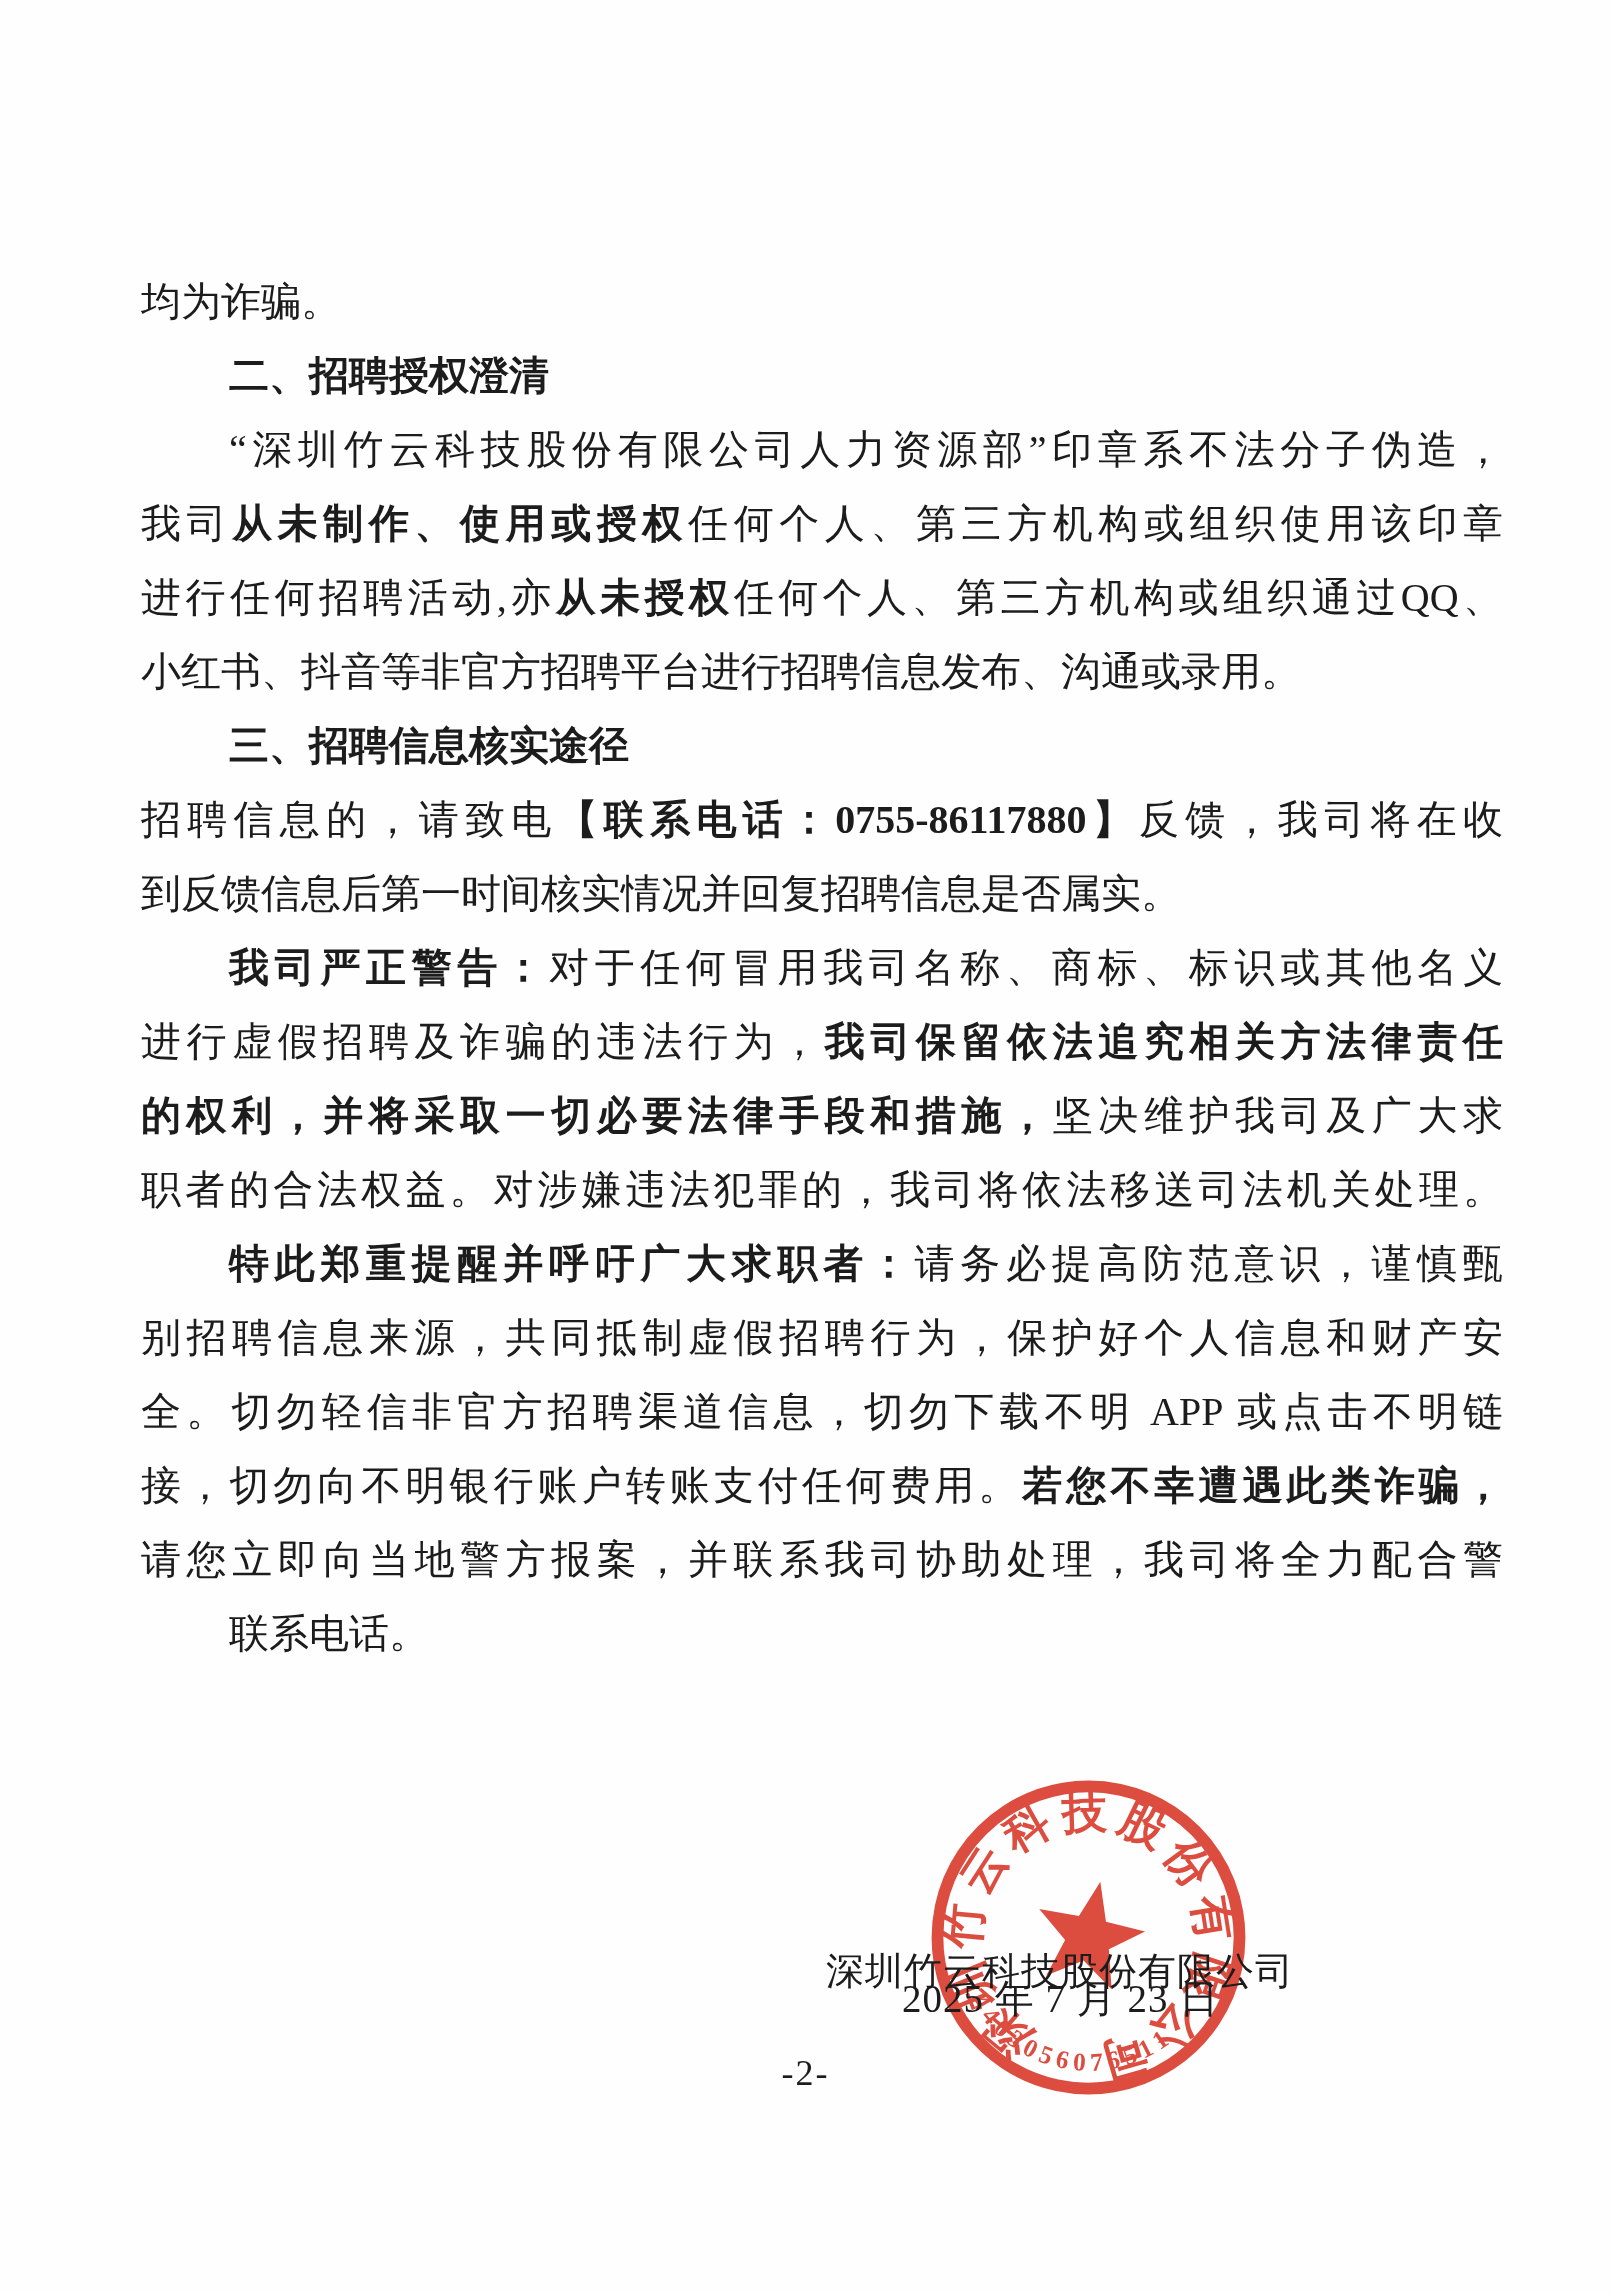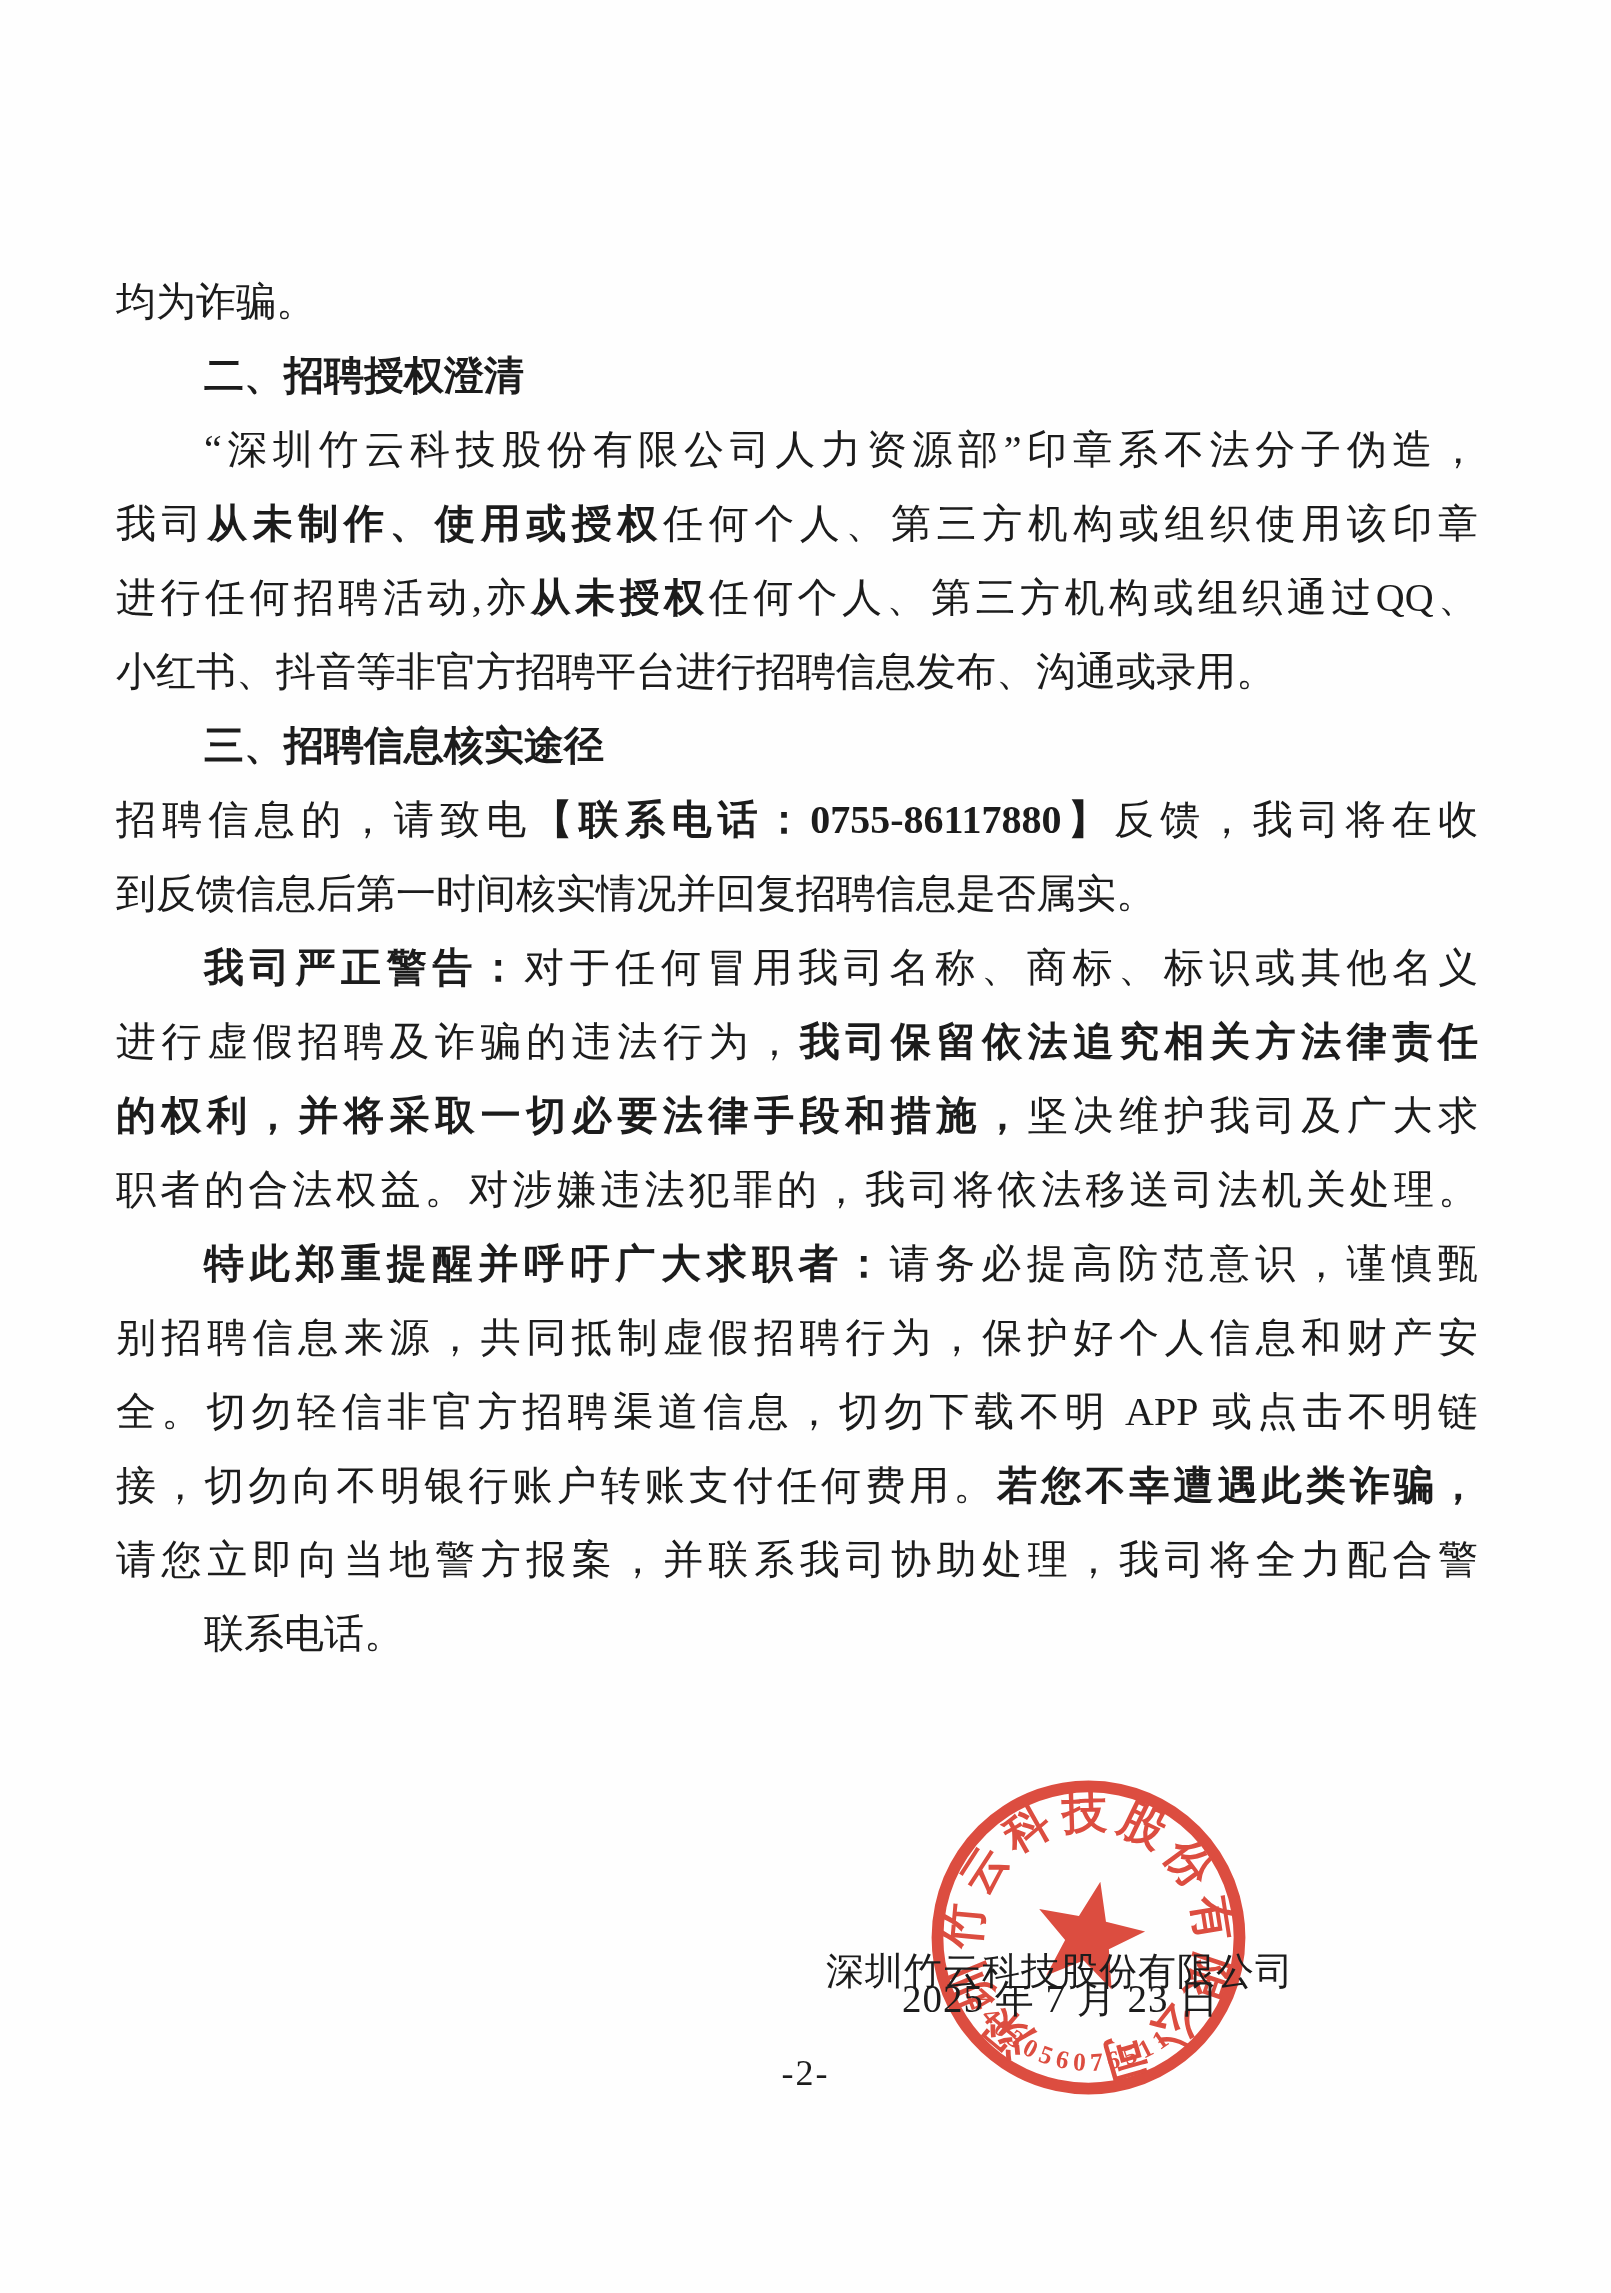--- a/index.html
+++ b/index.html
@@ -2,21 +2,21 @@
 <html><head>
 <meta charset="utf-8">
 <style>
   html,body{margin:0;padding:0;background:#888;}
   .page{
     position:relative;width:1611px;height:2294px;margin:0 auto;
     background:#fefefe;overflow:hidden;
     font-family:"Liberation Serif","DejaVu Serif",serif;
     color:#1c1c1c;
   }
-  .body-text{position:absolute;left:116px;top:265px;width:1362px;}
+  .body-text{position:absolute;left:141px;top:265px;width:1362px;}
   .line{
     height:74px;line-height:74px;font-size:40px;letter-spacing:0px;
     white-space:nowrap;text-align:left;
   }
   .line.full{white-space:normal;text-align:justify;text-align-last:justify;overflow:hidden;}
   .line.indent{text-indent:88px;}
   .seg{font-weight:400;}
   .seg.bold{font-weight:700;}
   .signature{
     position:absolute;left:826px;top:1898px;font-size:38px;letter-spacing:1px;

